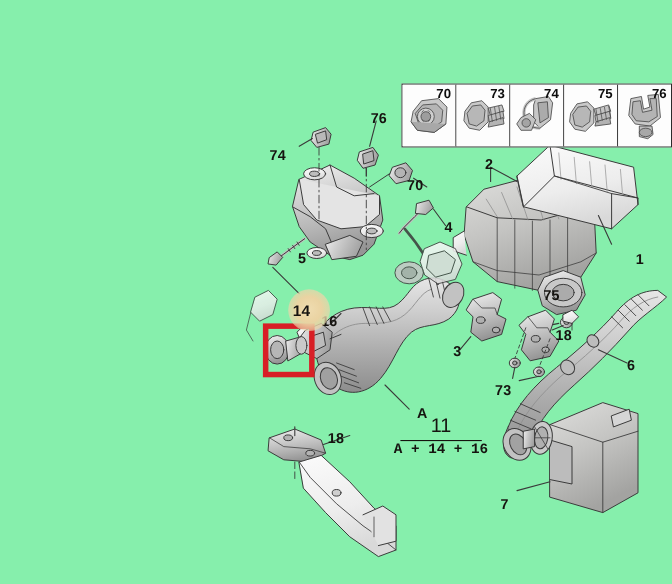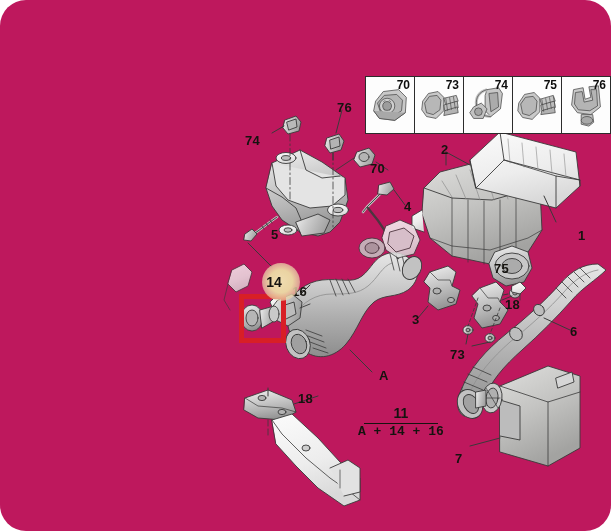--- a/index.html
+++ b/index.html
@@ -8,23 +8,22 @@
     padding: 0;
     background: #ffffff;
   }
   body {
     font-family: "Liberation Sans", sans-serif;
   }
   #page {
     position: relative;
     width: 611px;
     height: 531px;
-    background: #be185d;
+    background: #86efac;
     overflow: hidden;
-    border-radius: 26px;
   }
   #diagram-svg {
     position: absolute;
     left: 0;
     top: 0;
     width: 611px;
     height: 531px;
   }
   
   .callout {
@@ -115,25 +114,24 @@
   
   #formula {
     position: absolute;
     left: 358px;
     top: 378px;
     text-align: center;
     z-index: 4;
   }
   #formula .num {
     font-family: "Liberation Sans", sans-serif;
-    font-weight: bold;
-    font-size: 14px;
+    font-weight: normal;
+    font-size: 18px;
     color: #15130f;
     line-height: 1.1;
-    margin-top: 28px;
   }
   #formula .rule {
     width: 74px;
     height: 0;
     margin: 2px auto 1px auto;
     border-top: 1.6px solid #15130f;
   }
   #formula .den {
     font-family: Liberation Mono, monospace;
     font-weight: bold;

